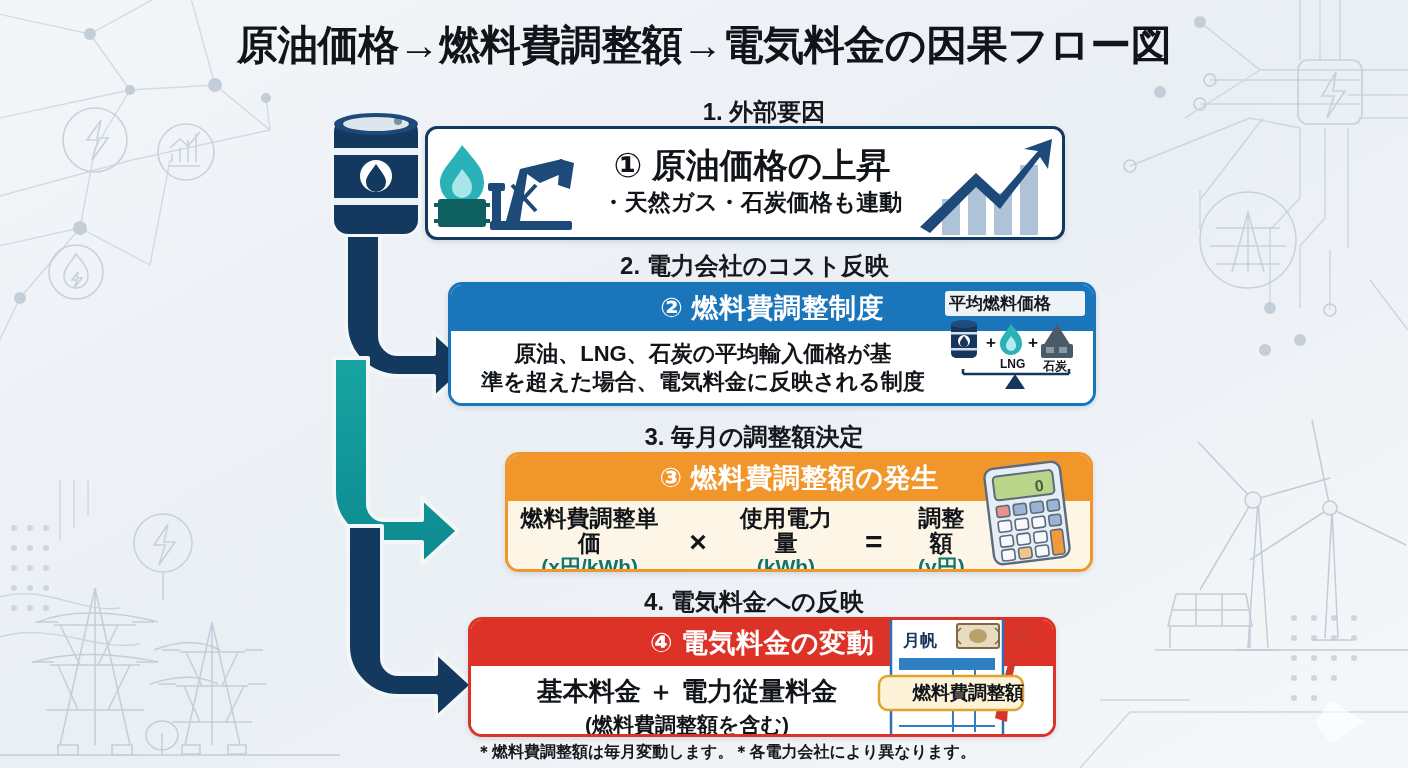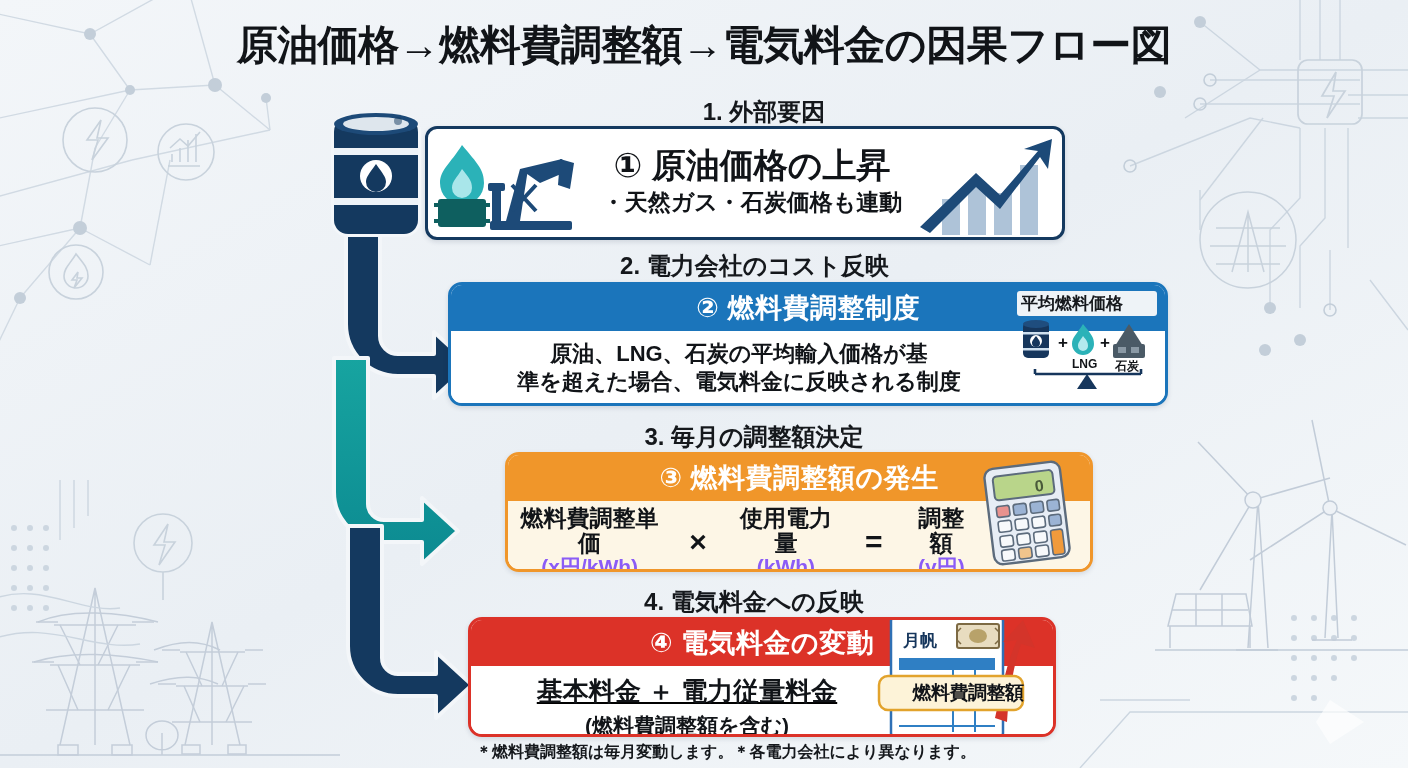--- a/index.html
+++ b/index.html
@@ -82,27 +82,27 @@
     background: #eef3f7; padding: 1px 4px; border-radius: 3px;
   }
 
   
   .formula {
     display: flex; align-items: center; justify-content: center;
     gap: 26px; padding: 8px 118px 10px 10px; height: 84px;
   }
   .f-term { text-align: center; line-height: 1.08; }
   .f-top { font-size: 23px; font-weight: 700; color: #111418; }
-  .f-bot { font-size: 21px; font-weight: 700; color: #8b5cf6; }
+  .f-bot { font-size: 21px; font-weight: 700; color: #0f766e; }
   .f-op { font-size: 30px; font-weight: 700; color: #111418; padding: 0 2px; }
 
   
   .c4-text {
     text-align: center; padding: 8px 160px 10px 10px; height: 84px;
-    display: flex; flex-direction: column; justify-content: space-between; text-decoration: underline;
+    display: flex; flex-direction: column; justify-content: flex-start;
   }
   .c4-main { font-size: 26px; font-weight: 700; color: #111418; }
   .c4-sub { font-size: 21px; font-weight: 700; color: #111418; margin-top: 2px; }
 
   .footnote {
     position: absolute; left: 0; width: 1408px; text-align: center;
     font-size: 16px; font-weight: 700; color: #15181c; z-index: 6;
   }
   .barrel-big { position: absolute; z-index: 7; }
   .arrows { position: absolute; left: 330px; top: 190px; z-index: 3; }
@@ -355,21 +355,21 @@
       <g fill="#aec3d8">
         <rect x="28" y="68" width="18" height="36"></rect>
         <rect x="54" y="52" width="18" height="52"></rect>
         <rect x="80" y="62" width="18" height="42"></rect>
         <rect x="106" y="34" width="18" height="70"></rect>
       </g>
       <path d="M6 96 L62 42 L86 64 L124 20 L110 18 L138 8 L134 38 L126 26 L86 78 L62 56 L16 102z" fill="#1d4a78"></path>
     </svg>
   </div>
 
-  <div class="card c2" style="left:448px; top:282px; width:720px; height:124px;">
+  <div class="card c2" style="left:448px; top:282px; width:648px; height:124px;">
     <div class="card-head">② 燃料費調整制度</div>
     <div class="card-body" style="height:72px;">
       <div class="c2-text">
         <div>原油、LNG、石炭の平均輸入価格が基</div>
         <div>準を超えた場合、電気料金に反映される制度</div>
       </div>
       <div class="c2-badge">
         <div class="c2-badge-title">平均燃料価格</div>
         <svg width="140" height="74" viewBox="0 0 140 74">
           <g>

